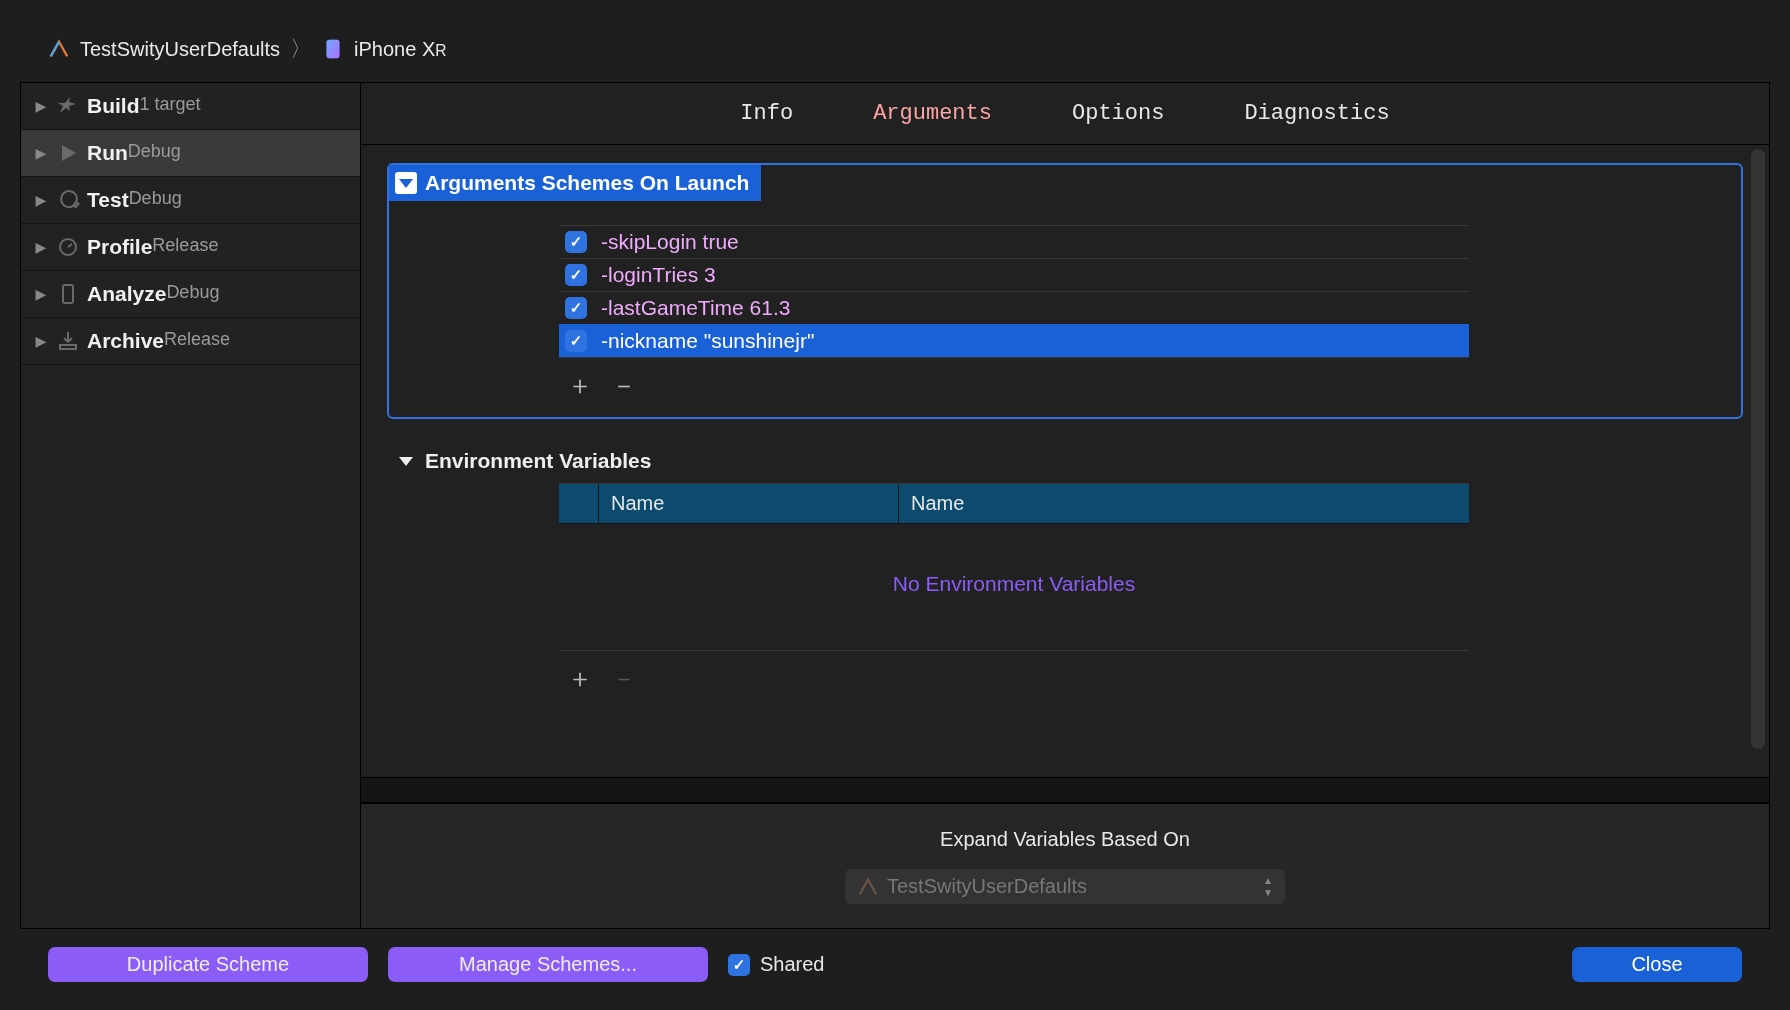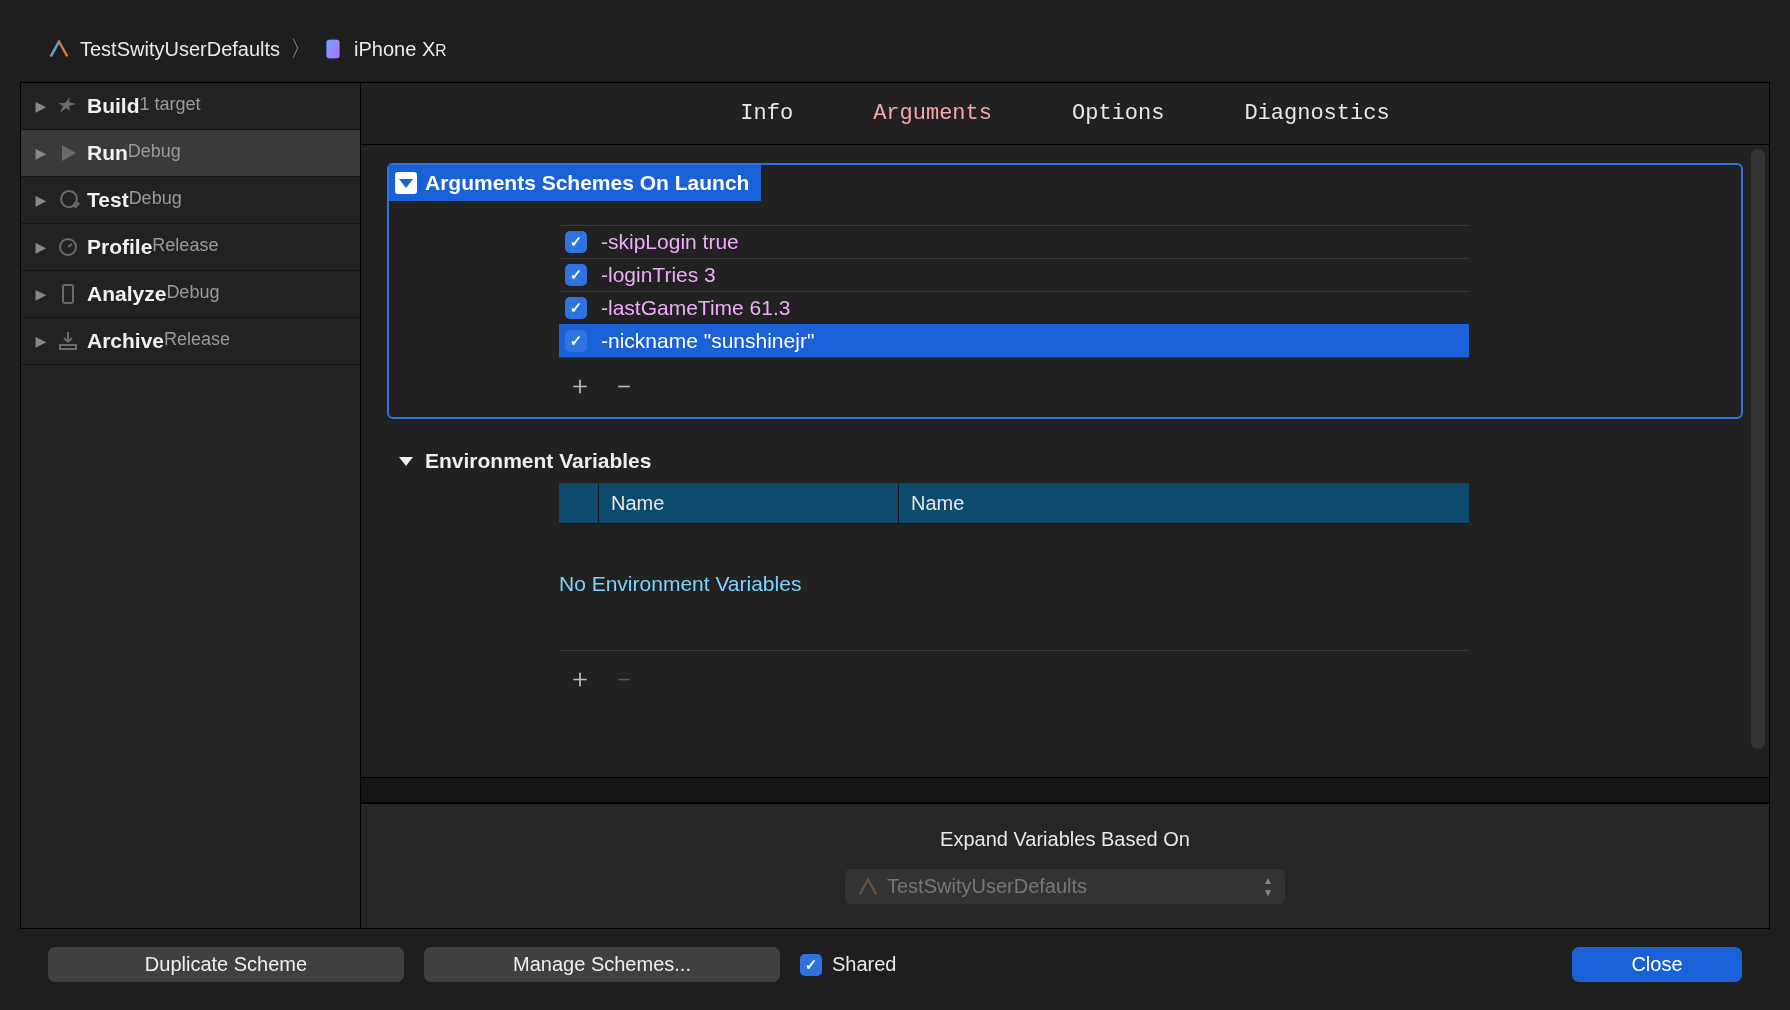--- a/index.html
+++ b/index.html
@@ -187,22 +187,22 @@
   .env-head .col {
     padding:8px 12px;
     font-size:20px;
     color:#e8e8e8;
     border-right:1px solid #141414;
   }
   .env-head .col.name { width:300px; }
   .env-head .col.value { flex:1; border-right:none; }
   .env-head .chk-col { width:40px; border-right:1px solid #141414; }
   .env-empty {
-    text-align:left;
-    color:#7dd3fc;
+    text-align:center;
+    color:#8b5cf6;
     font-size:21px;
     padding: 48px 0 54px;
   }
   .expand-bar {
     border-top:1px solid #000;
     background:#262626;
     padding: 24px 0;
     display:flex;
     align-items:center;
     justify-content:center;
@@ -231,27 +231,27 @@
     border-bottom:1px solid #000;
   }
   
   .footer {
     display:flex;
     align-items:center;
     gap:20px;
     padding: 18px 28px 8px 28px;
   }
   .btn {
-    background:#404040;
+    background:#8b5cf6;
     color:#eee;
     border-radius:7px;
     padding: 6px 0;
     text-align:center;
     font-size:20px;
-    width: 356px;
+    width: 320px;
   }
   .btn.primary {
     background:#1a61d8;
     color:#fff;
     width:170px;
   }
   .shared {
     display:flex; align-items:center; gap:10px;
     font-size:20px;
   }

